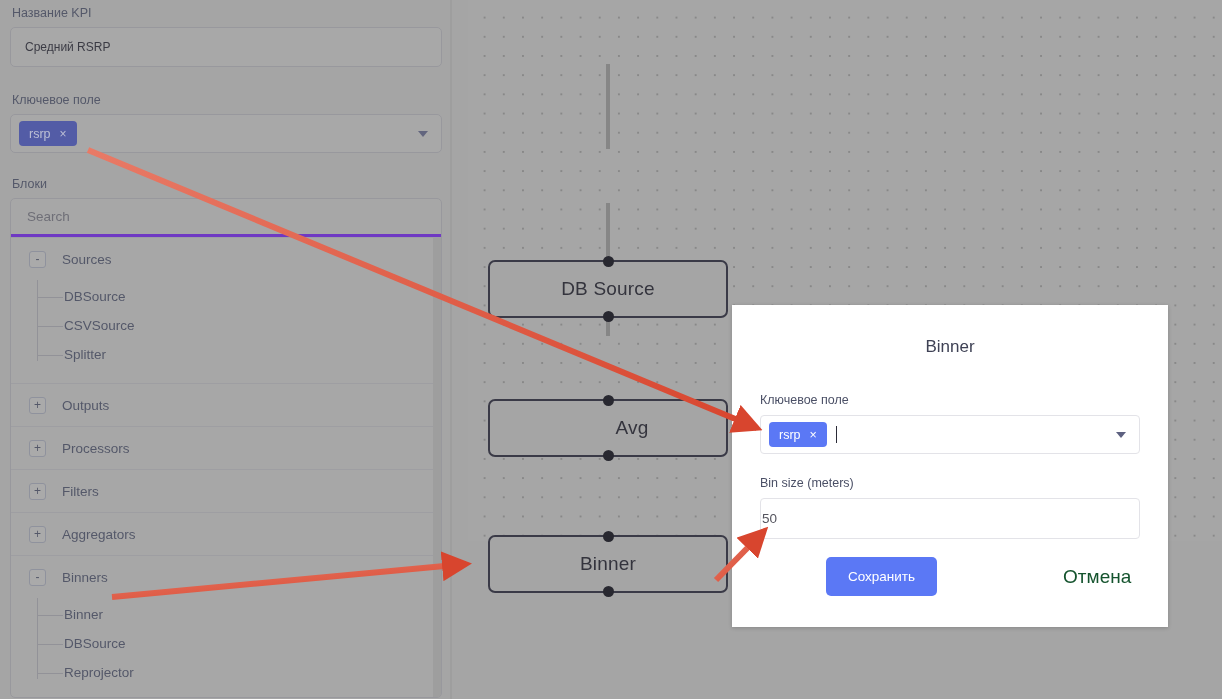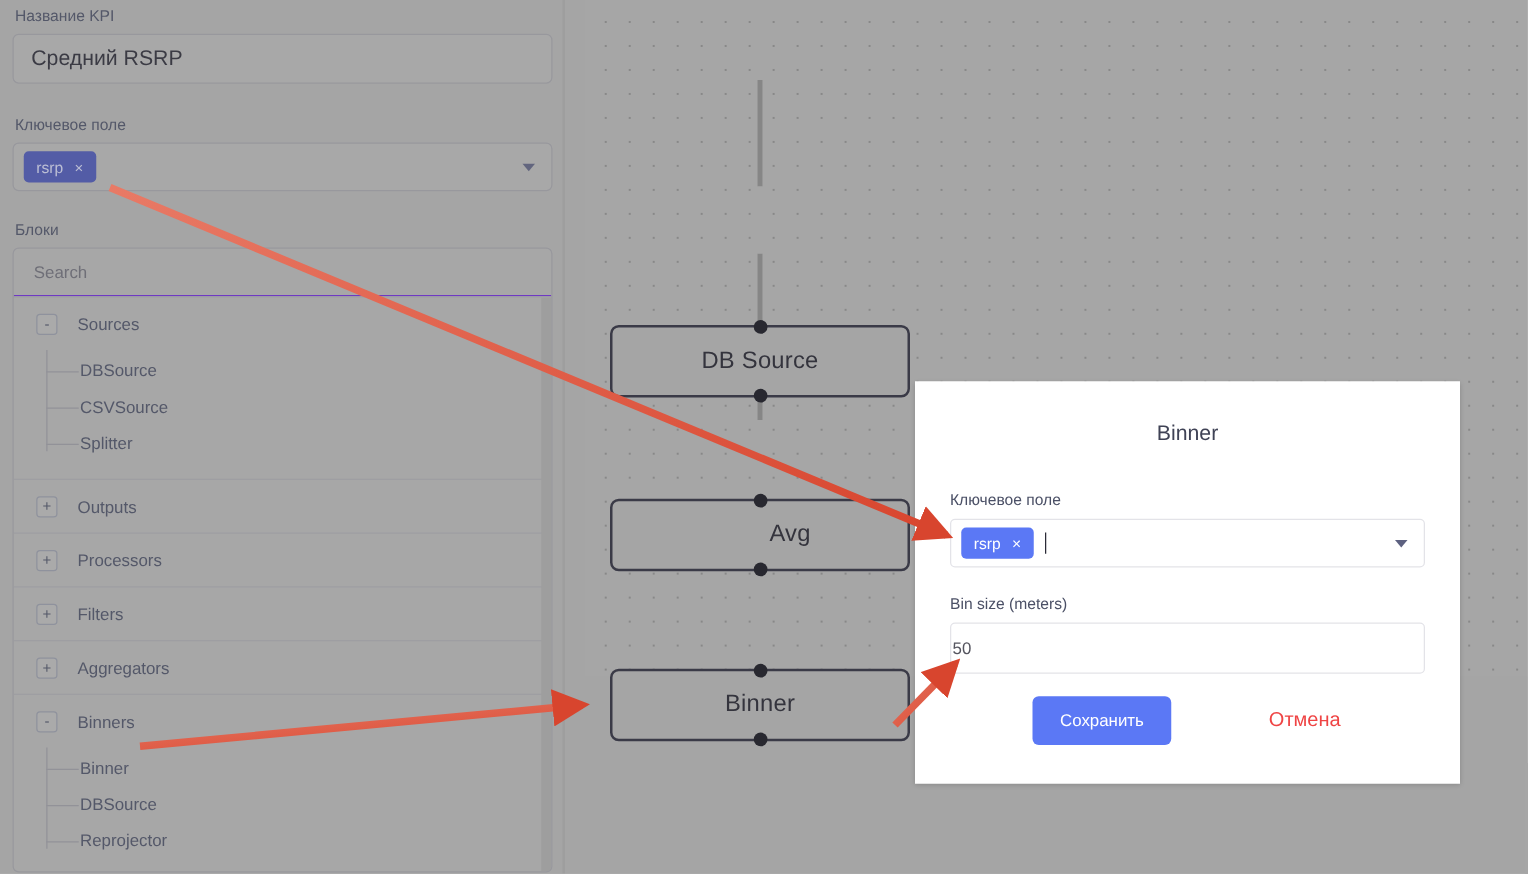--- a/index.html
+++ b/index.html
@@ -66,21 +66,21 @@
     color: #4b5066;
     margin: 6px 0 7px 2px;
   }
   .text-input {
     width: 432px; height: 40px;
     background: #b7b7b7;
     border: 1px solid #a2a2a8;
     border-radius: 5px;
     display: flex; align-items: center;
     padding: 0 14px;
-    font-size: 17px;
+    font-size: 12px;
     color: #2b2b37;
   }
 
   .tag-select {
     position: relative;
     width: 432px; height: 39px;
     background: #b7b7b7;
     border: 1px solid #a2a2a8;
     border-radius: 5px;
     display: flex; align-items: center;
@@ -111,21 +111,21 @@
 
   .blocks-panel {
     width: 432px;
     border: 1px solid #a2a2a8;
     border-radius: 5px;
     background: #b5b5b5;
     overflow: hidden;
   }
   .search-row {
     height: 38px;
-    border-bottom: 1px solid #6d28d9;
+    border-bottom: 3px solid #6d28d9;
     display: flex; align-items: center;
     padding: 0 16px;
     font-size: 13.5px; color: #6d6d78;
   }
   .tree-wrap {
     position: relative;
     height: 460px;
     border-top: 1px solid #aaaab0;
     overflow: hidden;
   }
@@ -248,23 +248,24 @@
   .btn-primary {
     background: #5b78f5; color: #fff;
     border: none; border-radius: 5px;
     height: 39px; padding: 0 22px;
     font-size: 13.5px;
     font-family: "Liberation Sans", sans-serif;
     cursor: pointer;
   }
   .btn-link {
     background: none; border: none;
-    color: #ef4444; font-size: 16px;
+    color: #14532d; font-size: 19px;
     font-family: "Liberation Sans", sans-serif;
     cursor: pointer;
+    margin-left: 48px;
   }
 
   
   .annot { position: absolute; inset: 0; pointer-events: none; }
 </style>
 </head>
 <body>
 
 <div id="root">
 

